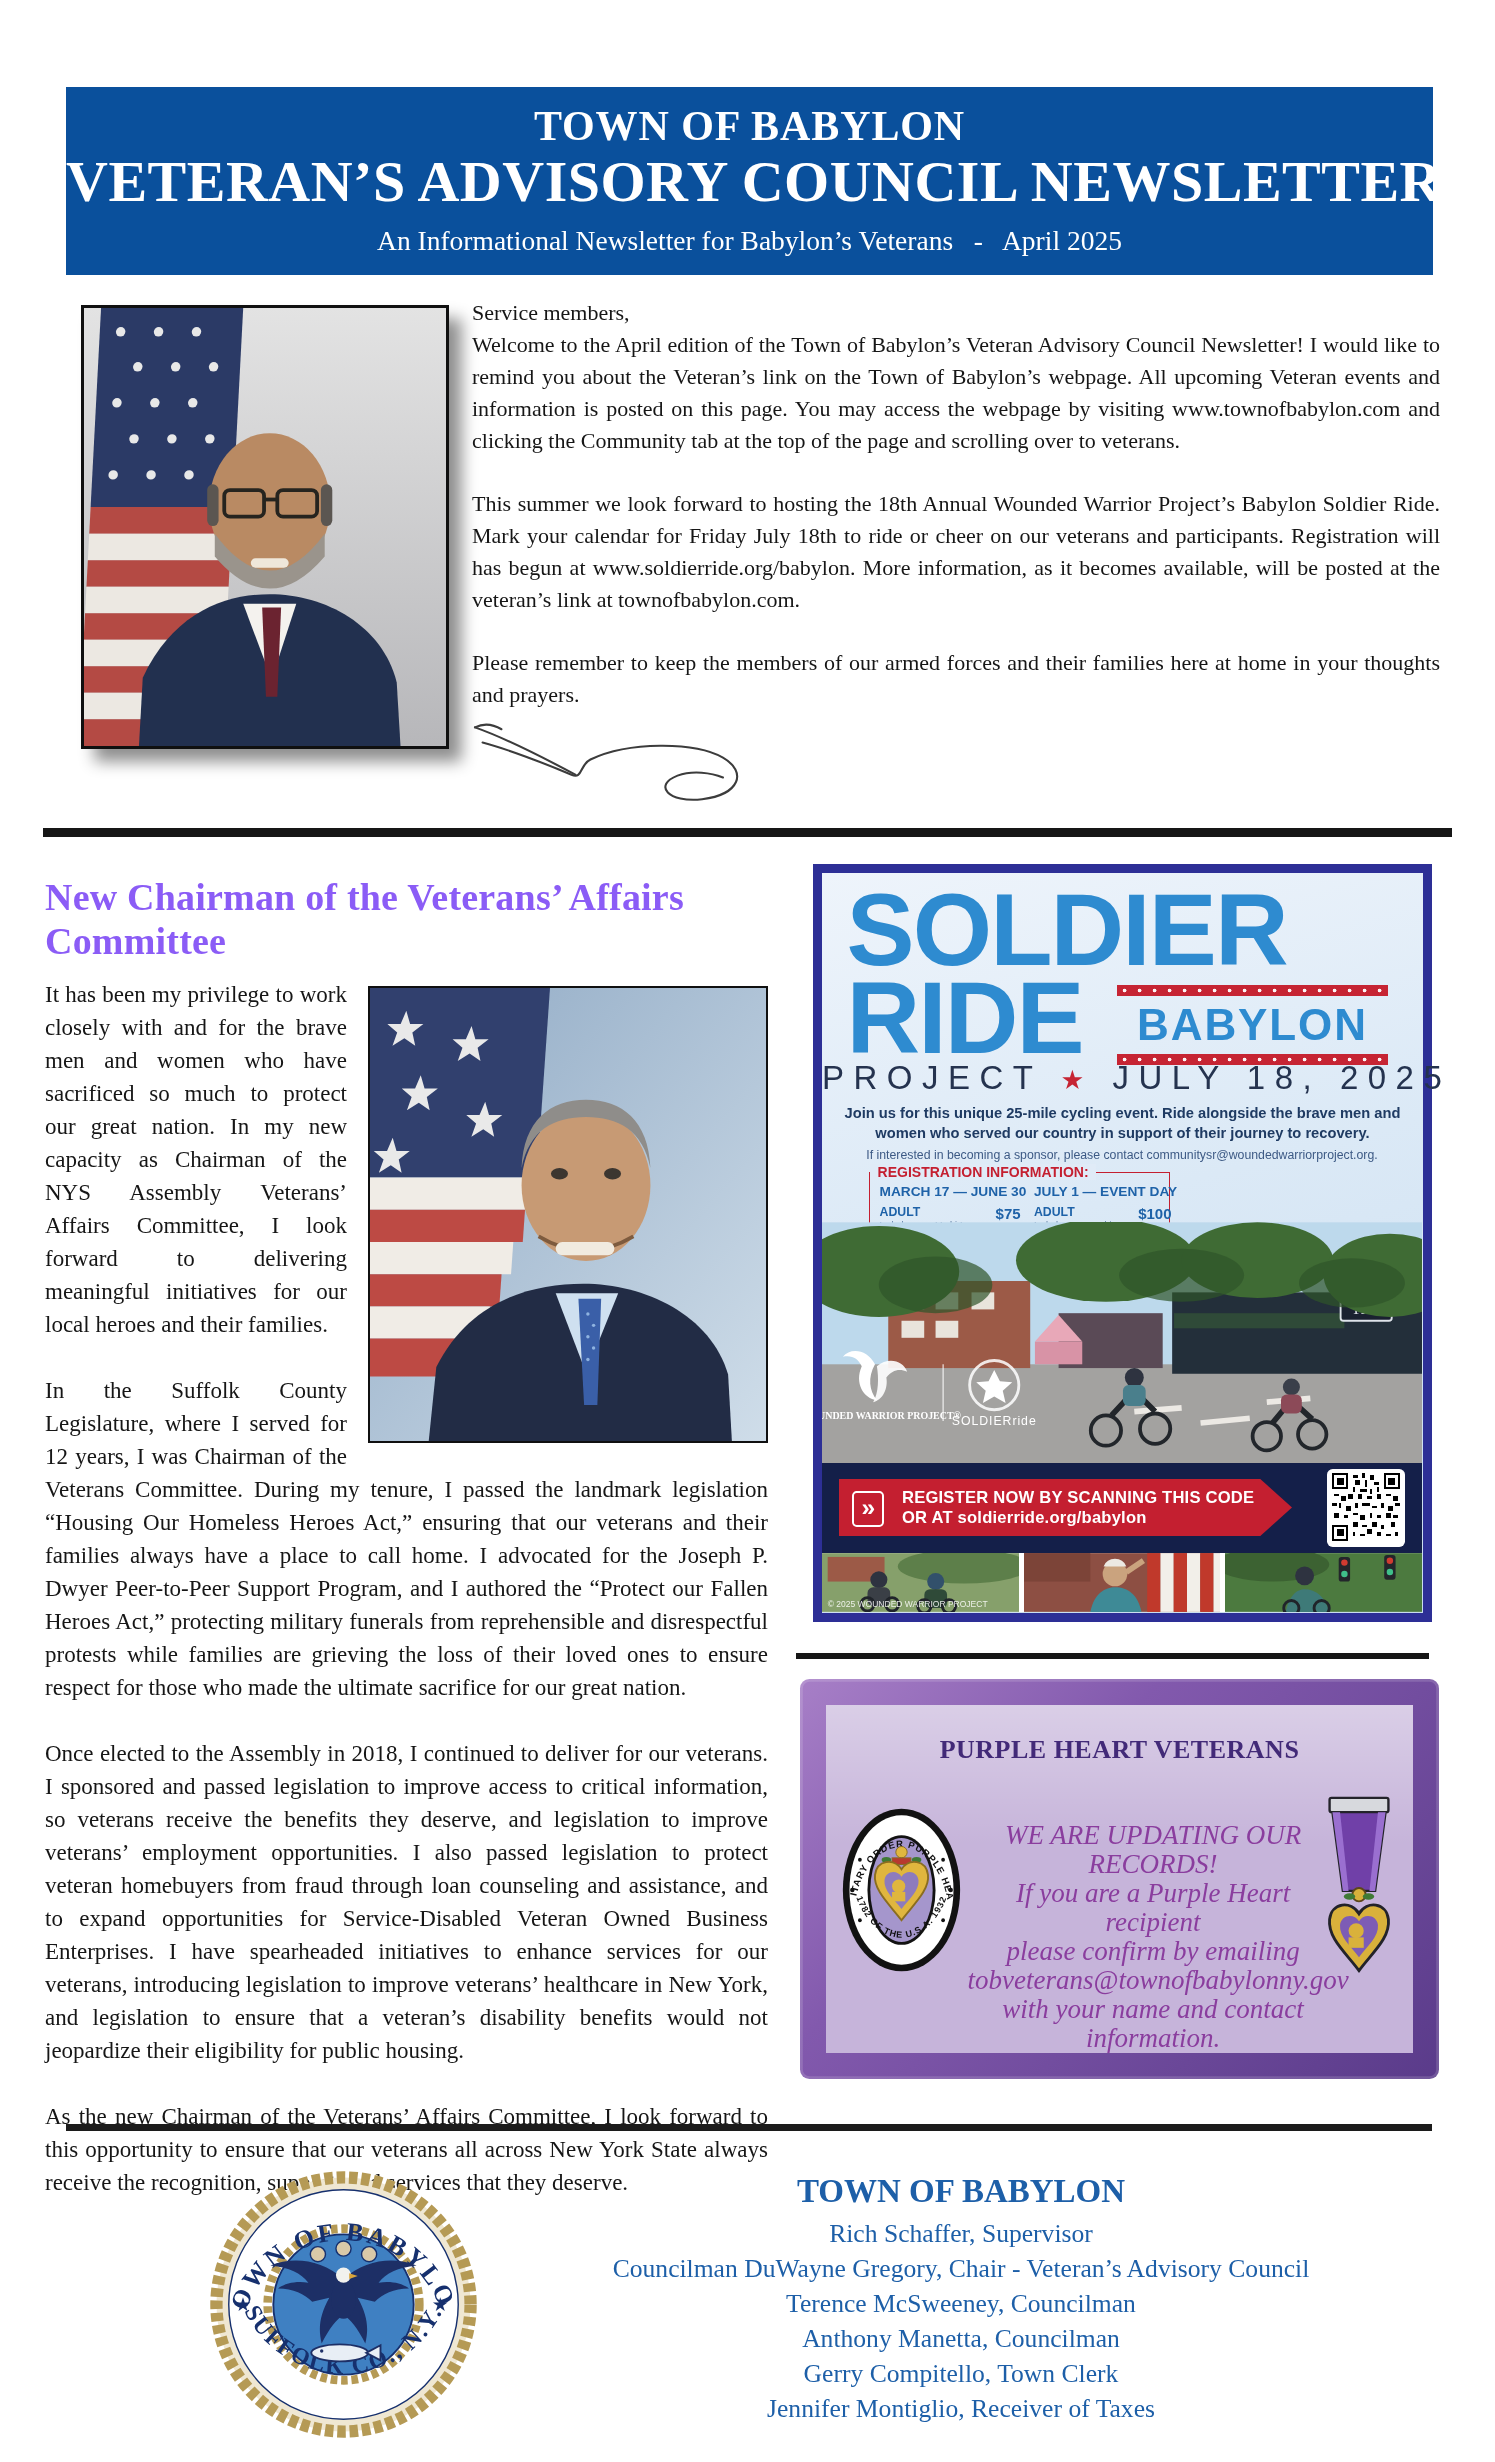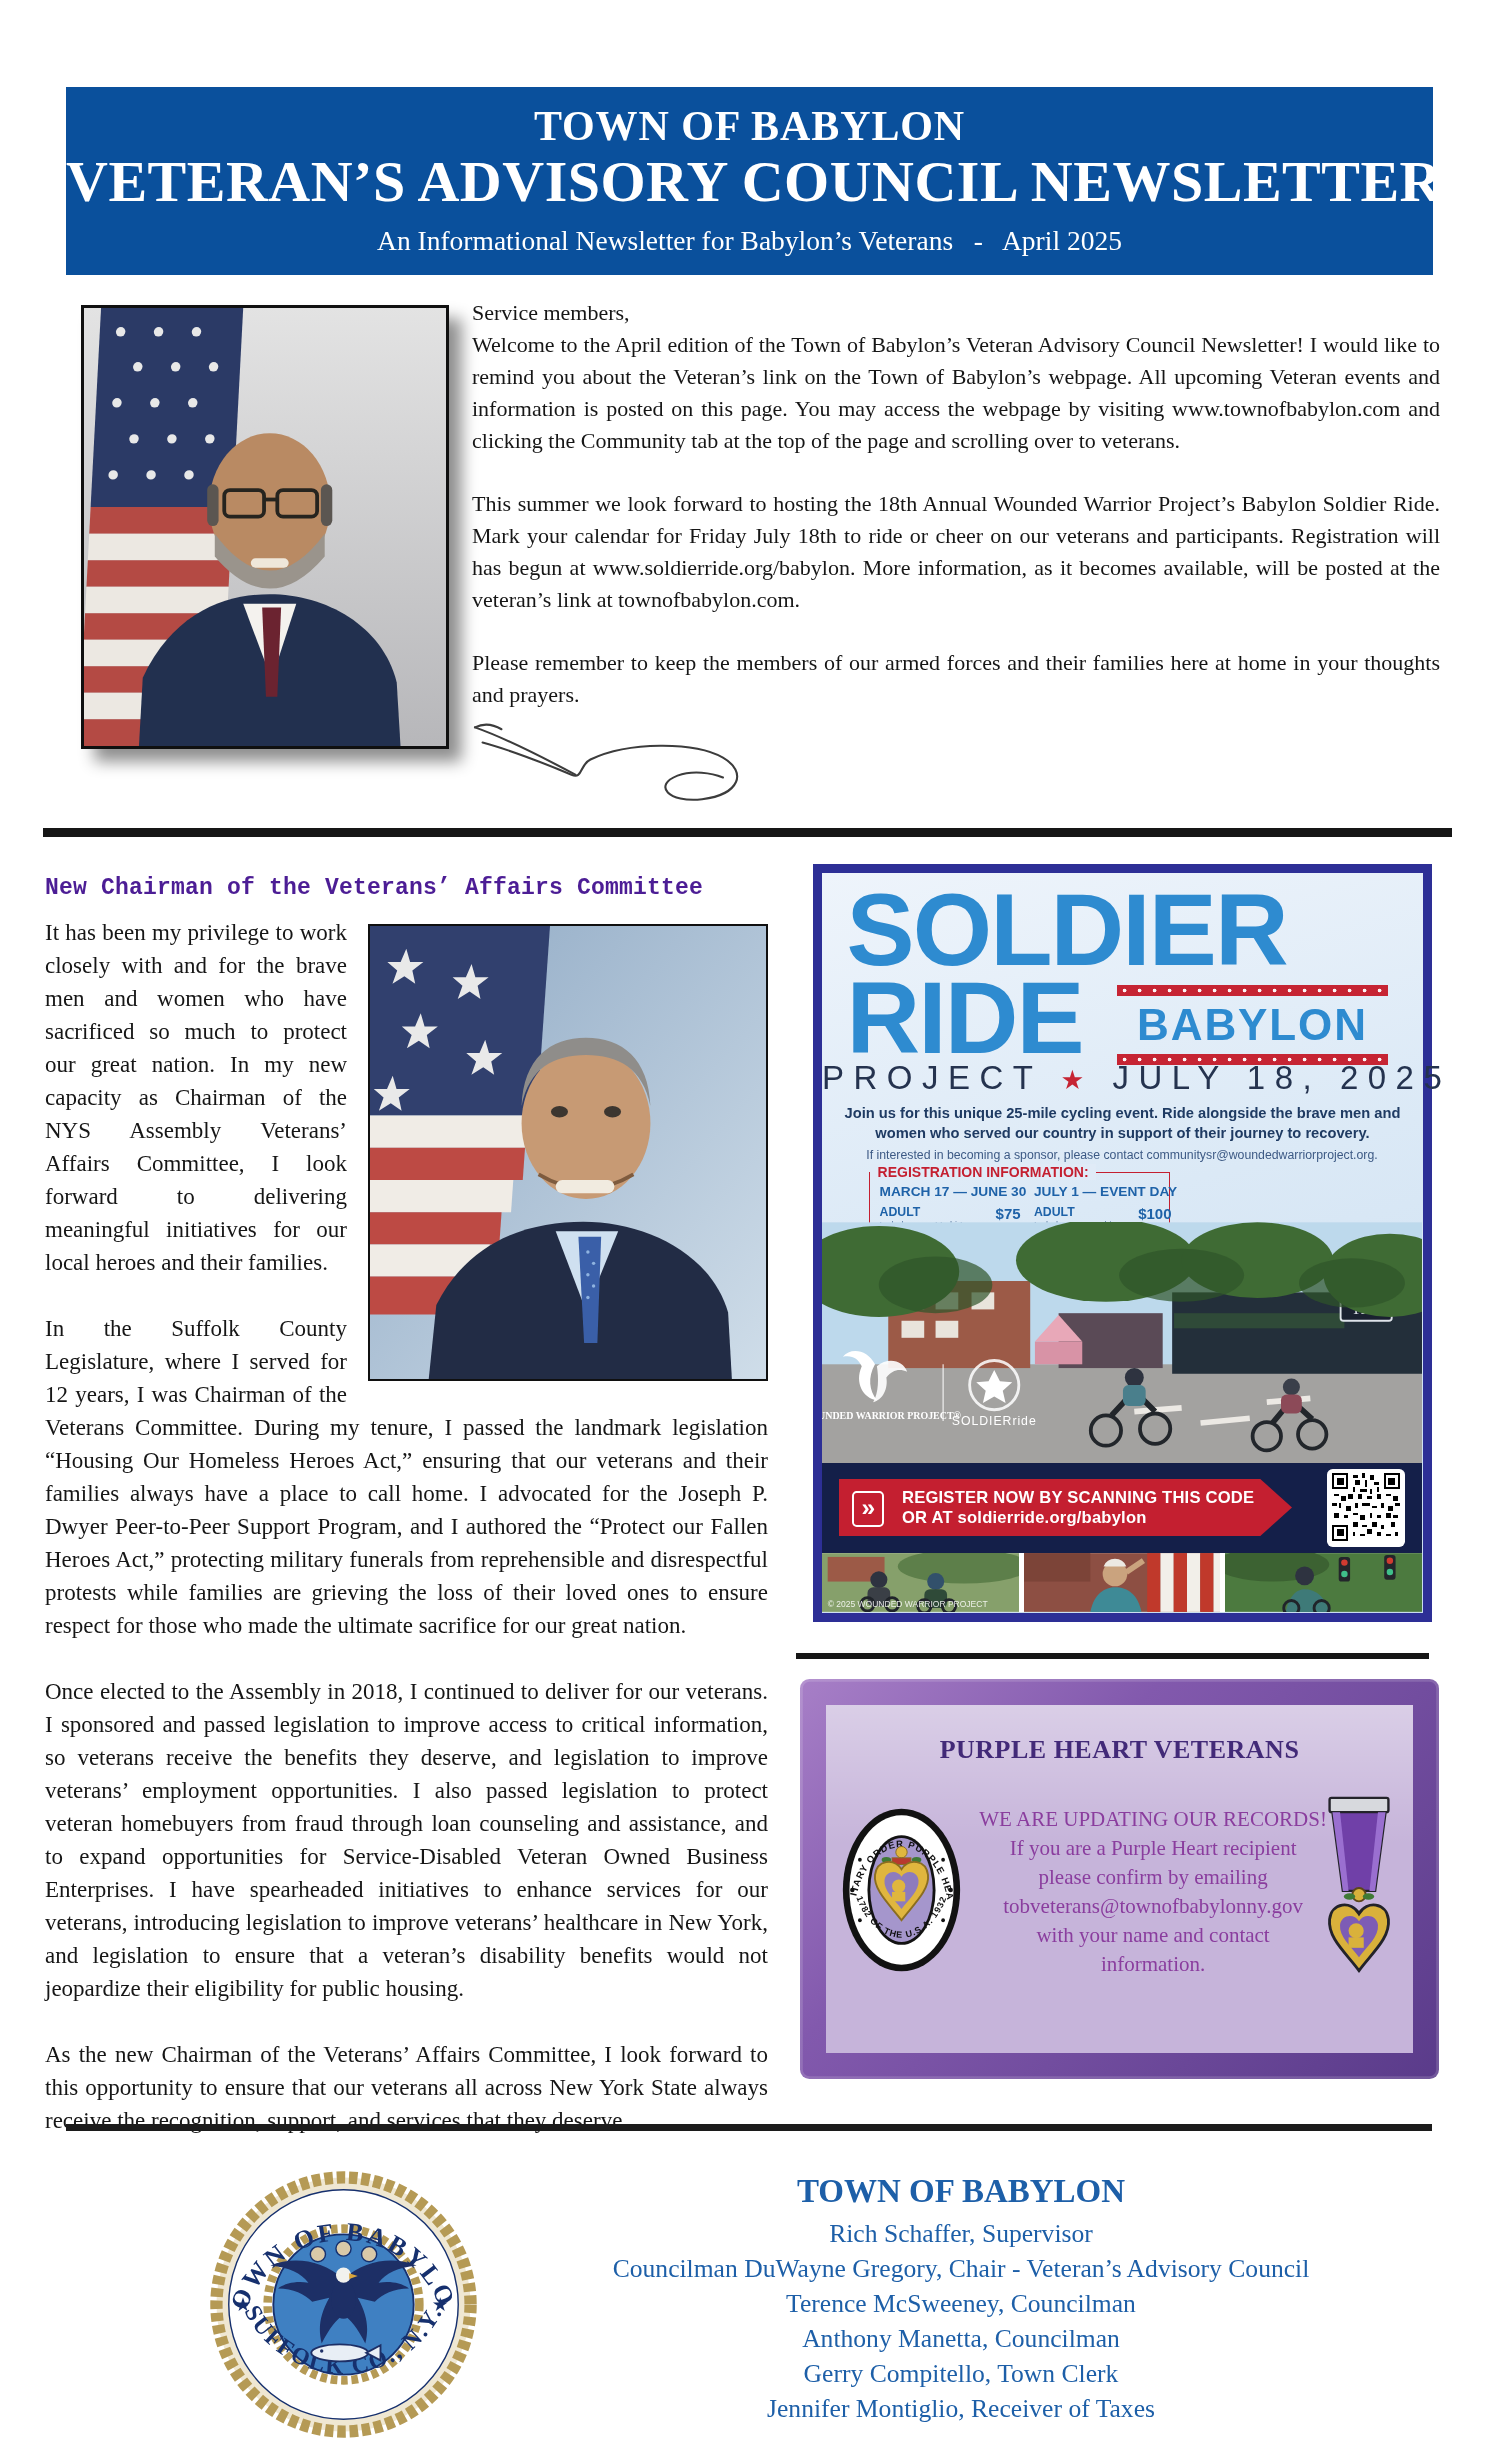--- a/index.html
+++ b/index.html
@@ -18,21 +18,21 @@
             box-shadow:13.3px 13.3px 15px rgba(0,0,0,.45);background:#cfcfcf;}
   .intro-text{position:absolute;left:472px;top:297px;width:968px;font-size:22px;line-height:32px;text-align:justify;}
   .intro-text .para{margin:0 0 31px 0;}
   .intro-text .para:last-child{margin-bottom:0;}
   .signature{position:absolute;left:469px;top:716px;width:294px;height:106px;}
 
   .rule{background:#161616;}
 
   
   .article{position:absolute;left:45px;top:875px;width:723px;}
-  .article h3{margin:0 0 15px 0;font-size:23px;font-weight:bold;color:#4c1d95;letter-spacing:0.2px;font-family:Liberation Mono, monospace;}
+  .article h3{margin:0 0 15px 0;font-size:38px;font-weight:bold;color:#8b5cf6;letter-spacing:0.2px;}
   .chair-photo{float:right;width:396px;height:453px;border:2.8px solid #101010;margin:7.6px 0 11.4px 21px;background:#9fb7cf;}
   .article p{margin:0 0 33px 0;font-size:23px;line-height:33px;text-align:justify;}
   .article p:last-child{margin-bottom:0;}
 
   
   .poster{position:absolute;left:813px;top:864px;width:619px;height:758px;box-sizing:border-box;
           border:9.5px solid #2d2f96;background:linear-gradient(165deg,#eef4fb 0%,#dbe9f6 45%,#c9ddf0 100%);
           font-family:"Liberation Sans", sans-serif;}
   .ps-big{position:absolute;left:24.6px;font-size:102px;line-height:95px;font-weight:800;color:#2e8bd0;letter-spacing:-1.9px;}
   .bab{position:absolute;left:295px;top:112px;width:271px;text-align:center;}
@@ -65,21 +65,21 @@
   .sphoto{flex:1;position:relative;overflow:hidden;}
   .copyright{position:absolute;left:5.7px;bottom:2.8px;font-size:8.5px;color:rgba(255,255,255,.85);font-family:"Liberation Sans",sans-serif;z-index:3;}
 
   
   .phbox{position:absolute;left:800px;top:1679px;width:639px;height:400px;border-radius:9.5px;
          background:linear-gradient(135deg,#a77fc7 0%,#8259ad 35%,#5a3b8a 100%);
          box-shadow:inset 0 0 0 2.8px rgba(255,255,255,.15);}
   .phinner{position:absolute;left:25.6px;top:25.6px;right:25.6px;bottom:25.6px;background:#c6b4da;
            background-image:linear-gradient(180deg,rgba(255,255,255,.35),rgba(255,255,255,0) 40%);}
   .phtitle{position:absolute;left:0;top:30px;width:100%;text-align:center;font-size:26px;font-weight:bold;color:#422a78;letter-spacing:0.5px;}
-  .phtext{position:absolute;left:142px;top:100px;width:371px;text-align:center;color:#8a3d9e;font-size:21px;line-height:29px;}
+  .phtext{position:absolute;left:142px;top:116px;width:371px;text-align:center;color:#8a3d9e;font-size:27px;line-height:29px;font-style:italic;}
 
   
   .ftext{position:absolute;left:511px;top:2173px;width:900px;text-align:center;color:#1d5fa8;}
   .fhead{font-size:33px;font-weight:800;margin-bottom:5.7px;}
   .fline{font-size:25.6px;line-height:35px;}
 </style>
 </head>
 <body>
 
 <div class="page">

